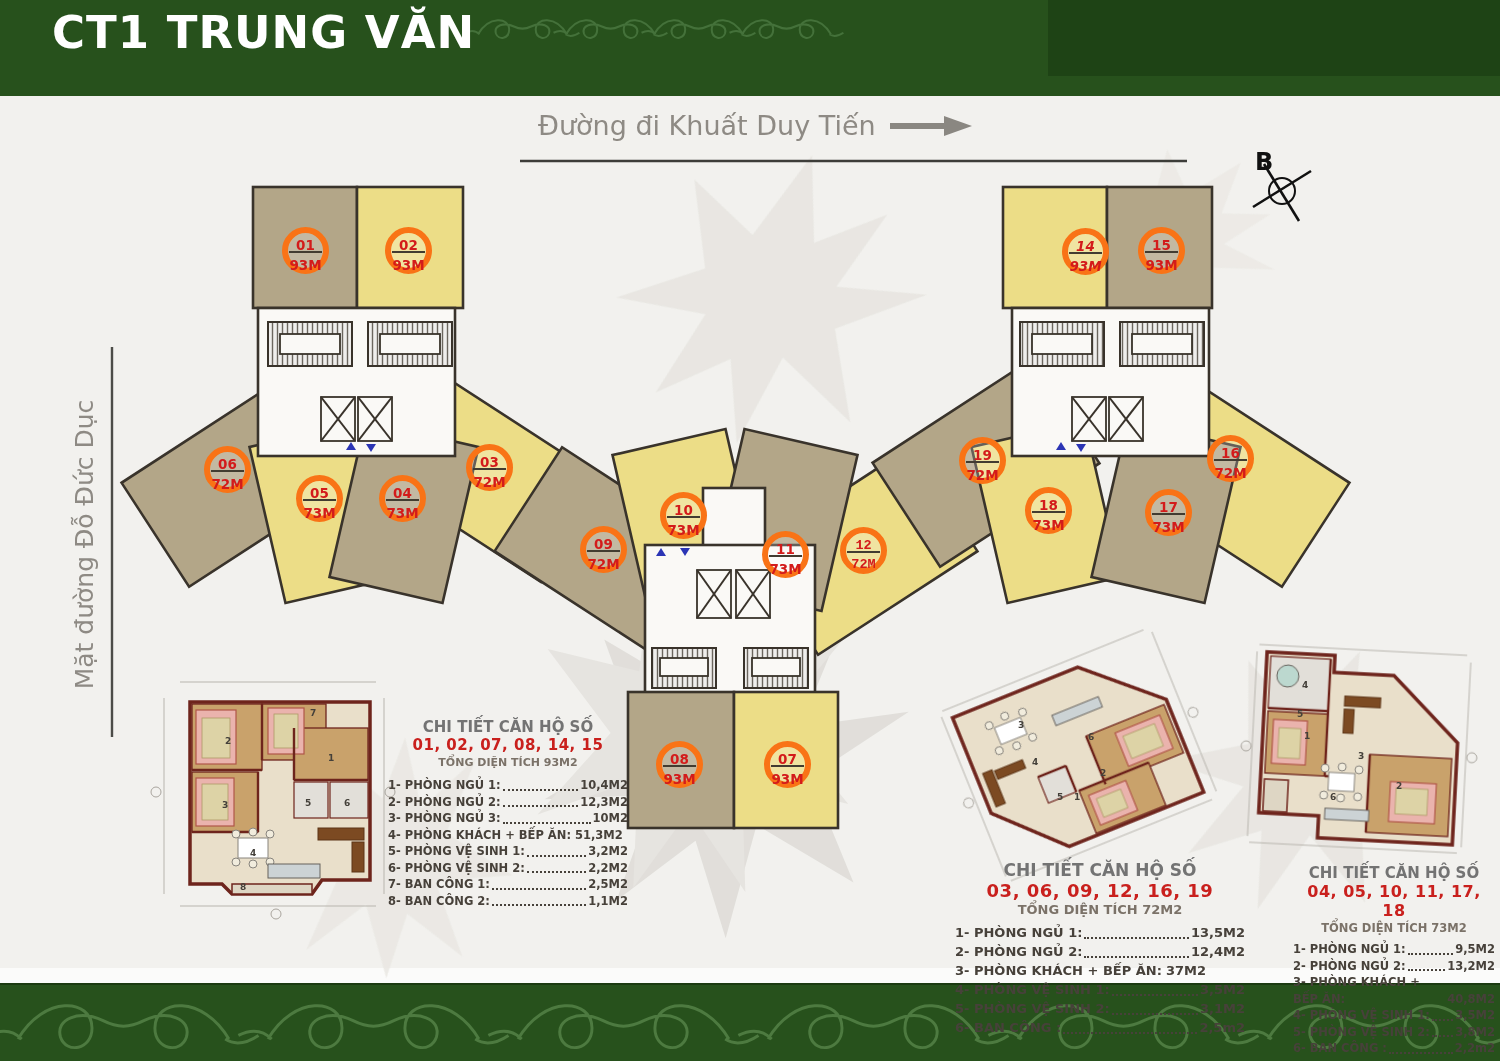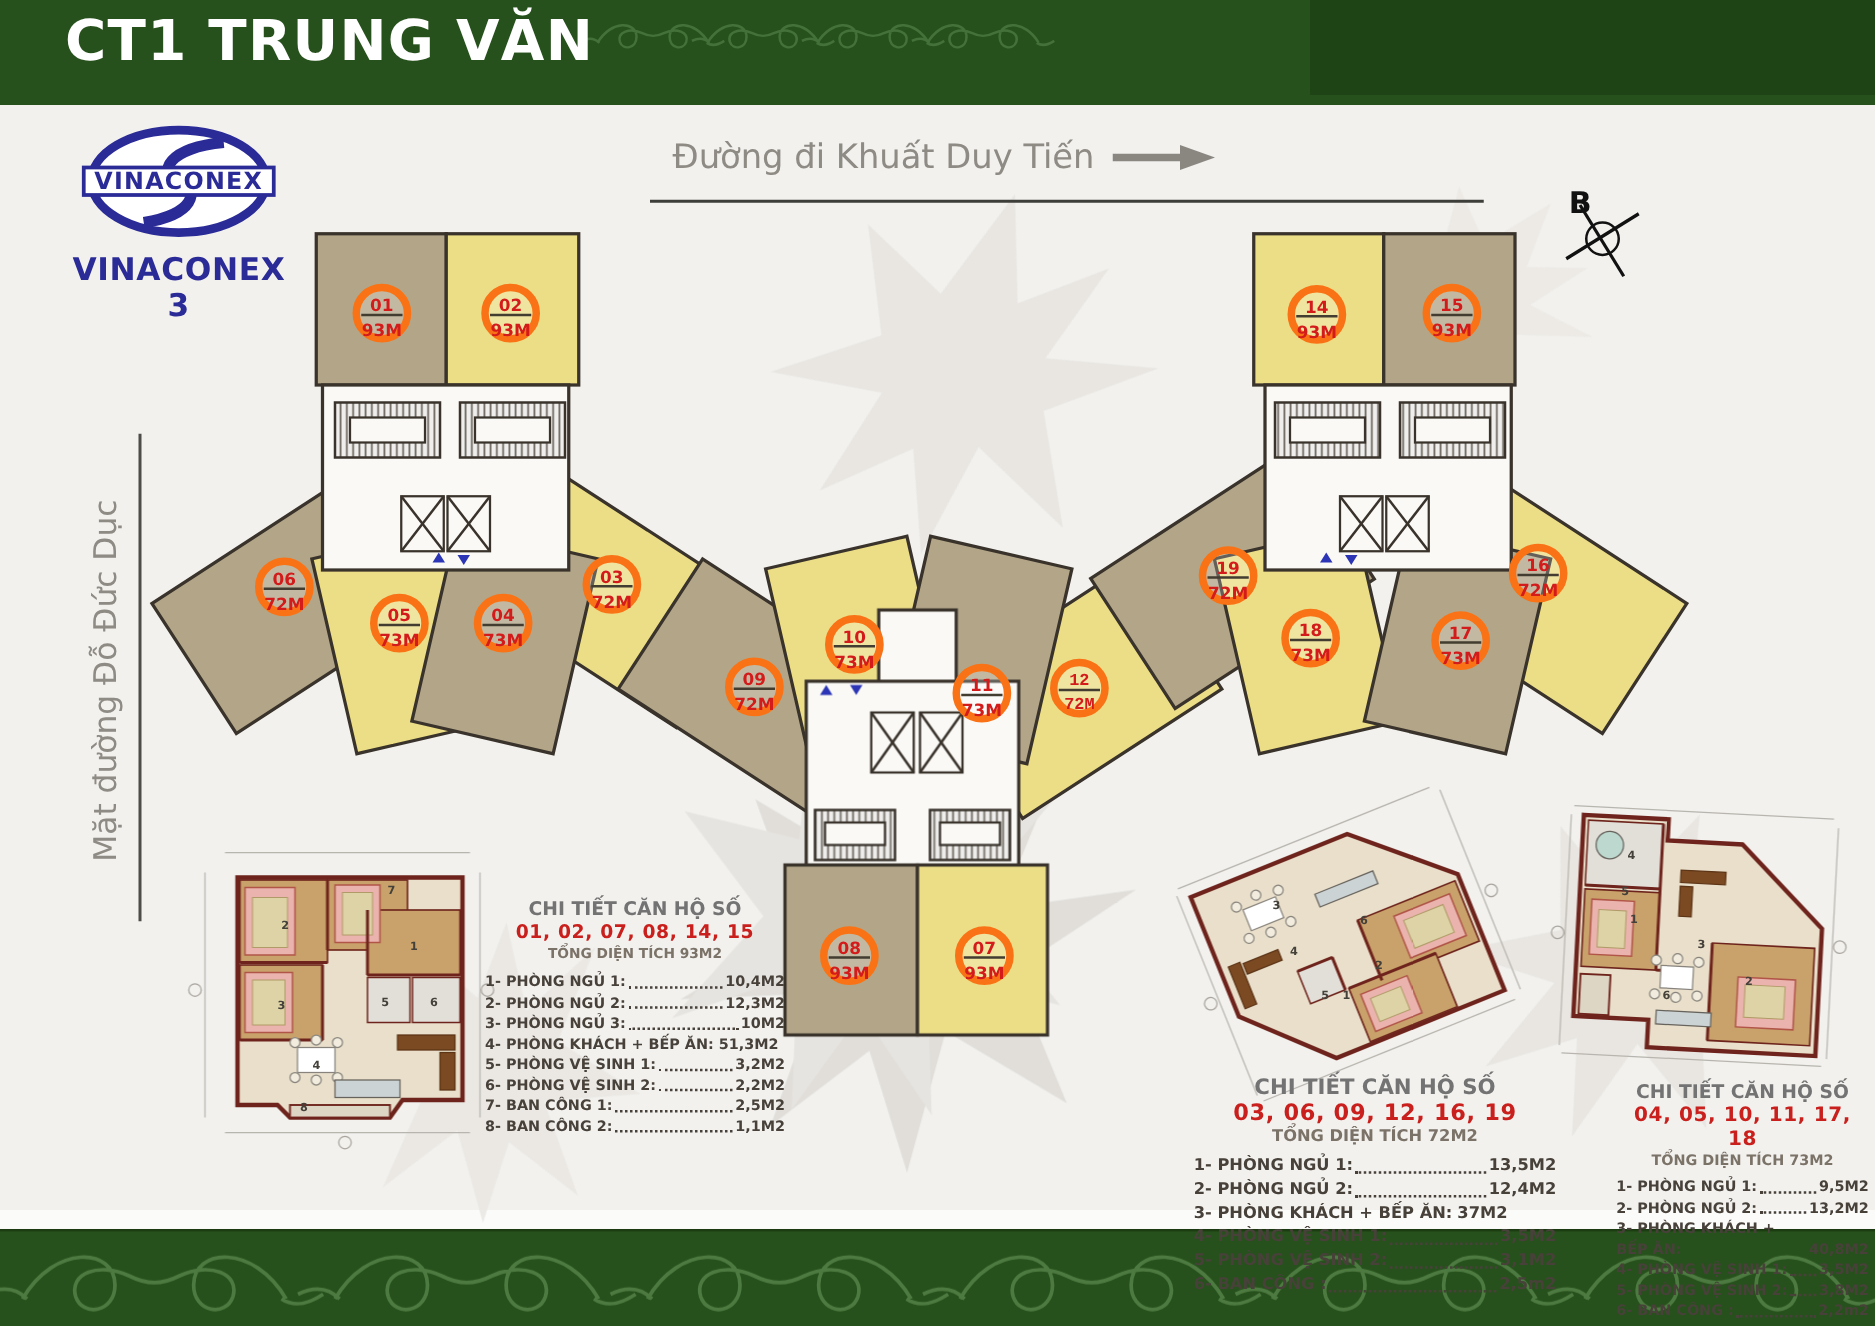--- a/index.html
+++ b/index.html
@@ -1,20 +1,20 @@
 <!DOCTYPE html>
 <html><head>
 <meta charset="utf-8">
 <style>
   html,body{margin:0;padding:0;background:#888;}
   body{font-family:"DejaVu Sans","Liberation Sans",sans-serif;}
   #stage{position:relative;width:1500px;height:1061px;overflow:hidden;background:#f2f1ee;margin:0 auto;}
 
   
-  .band-top{position:absolute;left:0;top:0;width:1500px;height:84px;background:#27511c;z-index:3;}
+  .band-top{position:absolute;left:0;top:0;width:1500px;height:96px;background:#27511c;z-index:3;}
   .band-top .darker{position:absolute;left:1048px;top:0;width:452px;height:76px;background:rgba(14,42,8,.35);}
   .poster-title{position:absolute;left:52px;top:6px;font-size:45px;font-weight:bold;color:#ffffff;letter-spacing:1px;}
   .band-bottom{position:absolute;left:0;top:983px;width:1500px;height:78px;background:#27511c;border-top:2px solid #1b3a11;z-index:3;}
   .band-svg{position:absolute;left:0;top:0;}
 
   
   .canvas{position:absolute;left:0;top:76px;width:1500px;height:907px;background:#f2f1ee;z-index:0;}
   .white-strip{position:absolute;left:0;top:968px;width:1500px;height:15px;background:#fbfbfa;z-index:1;}
   #plan-svg{position:absolute;left:0;top:0;z-index:2;}
 
@@ -299,29 +299,20 @@
         <use href="#sw" transform="translate(18,6) scale(1.85)"></use>
         <use href="#sw" transform="translate(268,6) scale(1.85)"></use>
         <use href="#sw" transform="translate(518,6) scale(1.85)"></use>
         <use href="#sw" transform="translate(768,6) scale(1.85)"></use>
         <use href="#sw" transform="translate(1018,6) scale(1.85)"></use>
         <use href="#sw" transform="translate(1268,6) scale(1.85)"></use>
       </g>
     </svg>
   </div>
 
-  <div class="logo-wrap">
-    <svg width="160" height="95" viewBox="0 0 160 95">
-      <ellipse cx="80" cy="45" rx="70" ry="41" fill="#ffffff" stroke="#2b2b98" stroke-width="7"></ellipse>
-      <path d="M116,14 C72,18 62,38 80,45 C98,52 92,72 52,78" fill="none" stroke="#2b2b98" stroke-width="9"></path>
-      <rect x="4" y="34" width="152" height="22" fill="#ffffff" stroke="#2b2b98" stroke-width="3"></rect>
-      <text x="80" y="51.5" text-anchor="middle" font-size="19" font-weight="bold" fill="#2b2b98" letter-spacing="1">VINACONEX</text>
-    </svg>
-    <div class="logo-sub">VINACONEX 3</div>
-  </div>
 
   <div class="street-top">
     <span class="txt">Đường đi Khuất Duy Tiến</span>
     <svg width="82" height="20">
       <line x1="0" y1="10" x2="58" y2="10" stroke="#8a8781" stroke-width="6"></line>
       <polygon points="54,0 82,10 54,20" fill="#8a8781"></polygon>
     </svg>
   </div>
   <div class="street-left">Mặt đường Đỗ Đức Dục</div>
 
@@ -380,21 +371,21 @@
       <div class="badge" style="left: 762px; top: 492px; margin-top: 39px;">
         <div class="badge-id">11</div>
         <div class="badge-area">73M</div>
       </div>
 
       <div class="badge" style="left: 840px; top: 527px; font-family: Liberation Mono, monospace;">
         <div class="badge-id">12</div>
         <div class="badge-area">72M</div>
       </div>
 
-      <div class="badge" style="left: 1030px; top: 228px;">
+      <div class="badge" style="left: 1062px; top: 228px; font-style: italic;">
         <div class="badge-id">14</div>
         <div class="badge-area">93M</div>
       </div>
 
       <div class="badge" style="left: 1138px; top: 227px;">
         <div class="badge-id">15</div>
         <div class="badge-area">93M</div>
       </div>
 
       <div class="badge" style="left: 1207px; top: 435px;">

